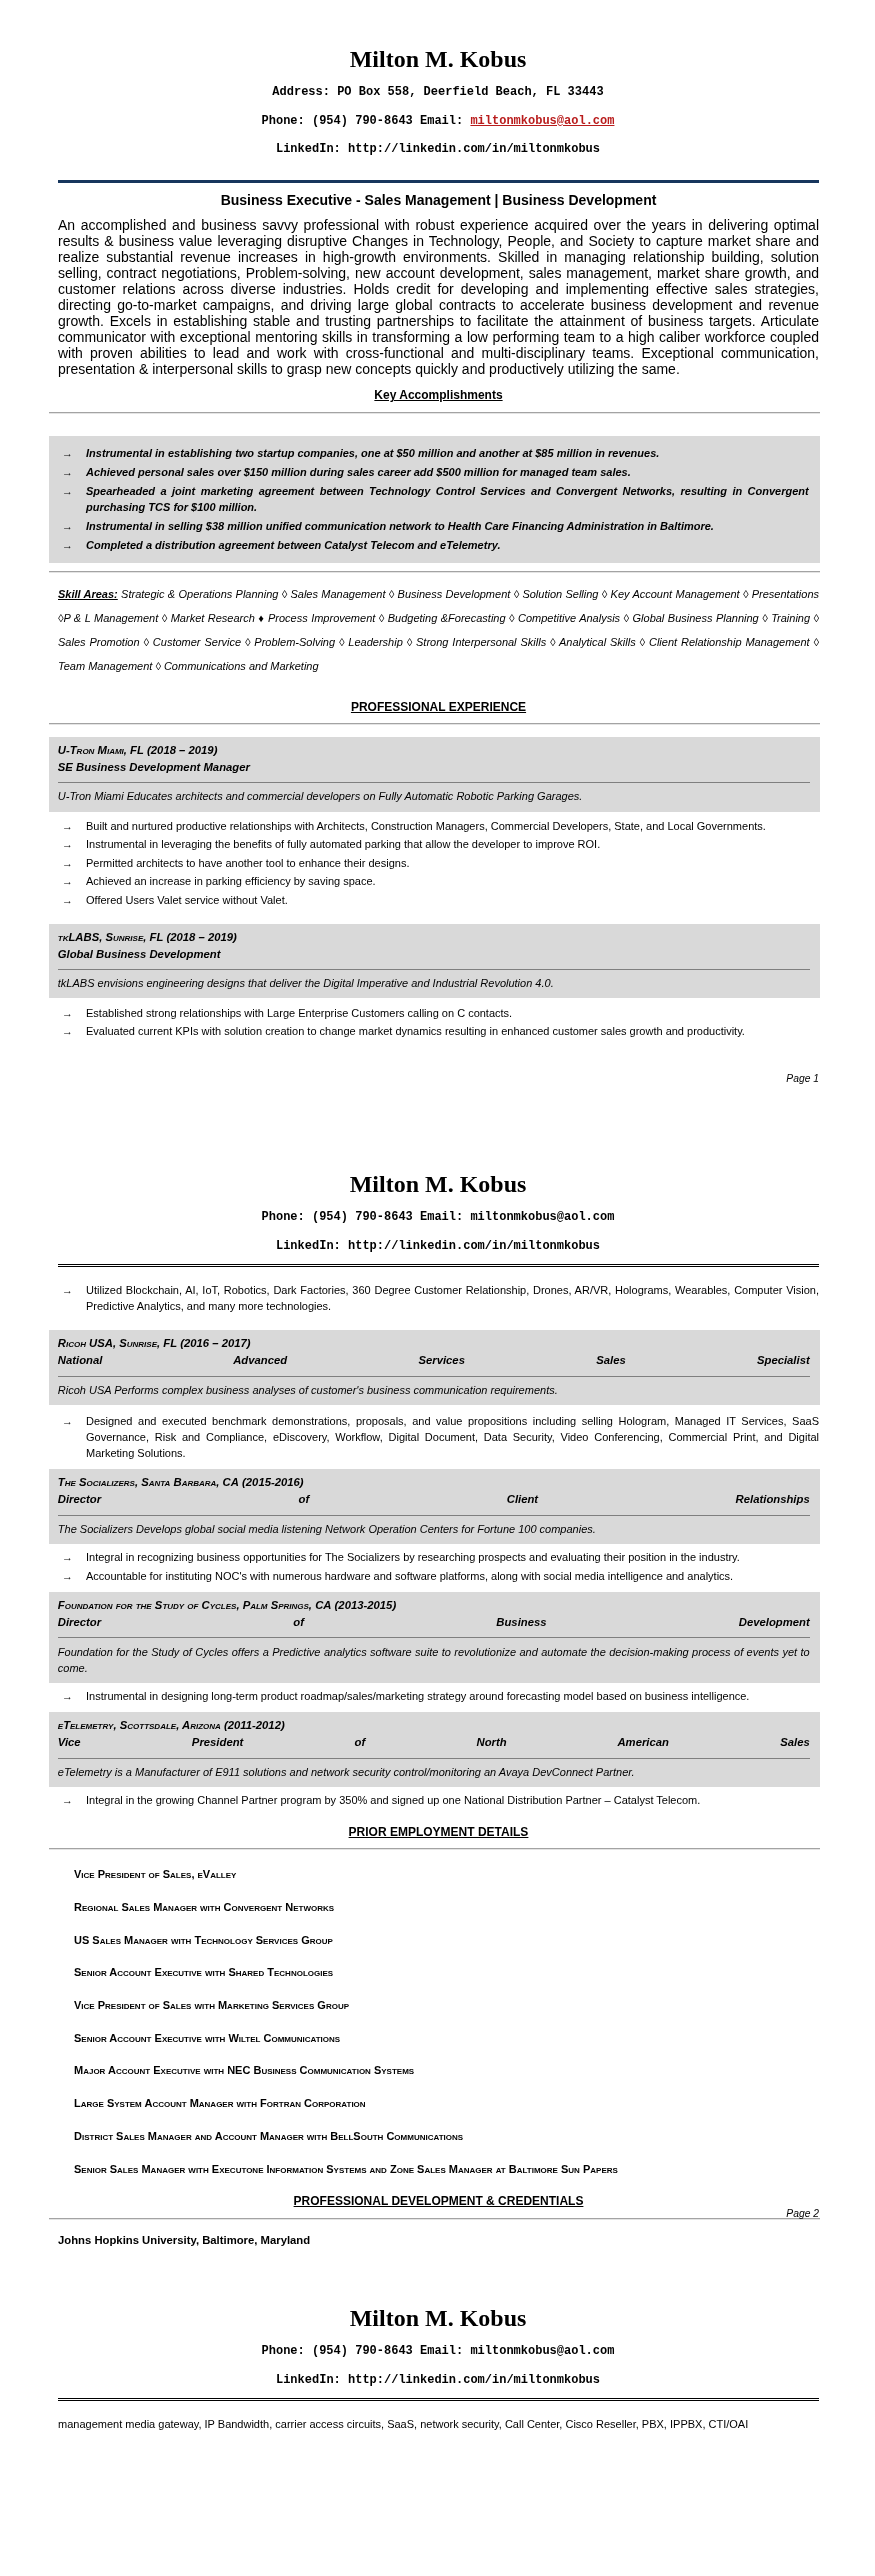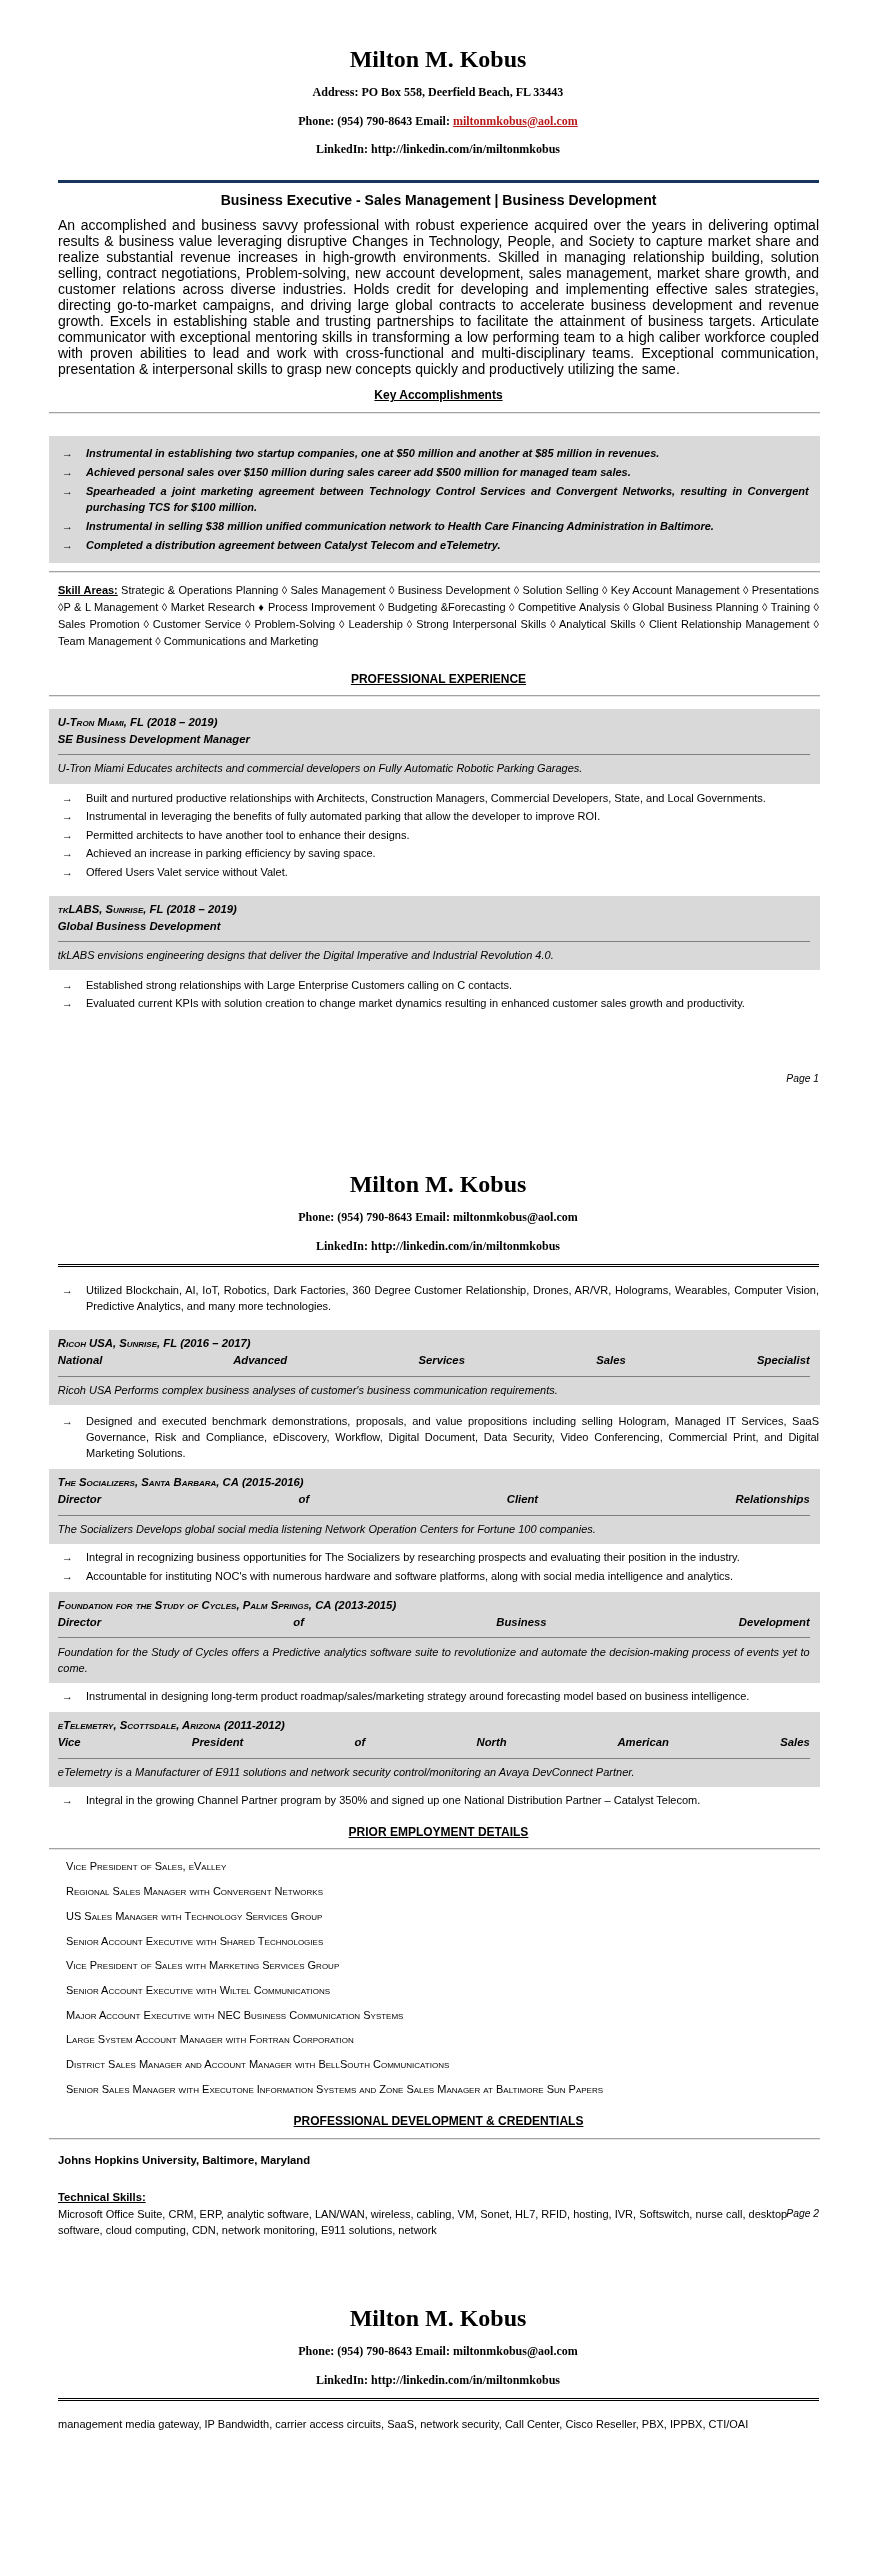--- a/index.html
+++ b/index.html
@@ -15,21 +15,21 @@
   #p3 { height:1139px; }
 
   
   h1.name {
     margin:0; text-align:center;
     font-family:"Liberation Serif", serif;
     font-size:24px; font-weight:bold; line-height:30px;
   }
   p.contact {
     margin:8px; text-align:center;
-    font-family:Liberation Serif, serif;
+    font-family:Liberation Mono, monospace;
     font-size:12px; font-weight:bold; line-height:20.6px;
   }
   .contact-group { margin-top:7.2px; }
   a.email-link { color:#b91c1c; text-decoration:underline; cursor:pointer; }
 
   .rule-navy { height:3.1px; background:#17365D; margin:20.6px 57px 0 58px; }
   .rule-black { height:3.1px; border-top:1px solid #000; border-bottom:1px solid #000; box-sizing:border-box; margin:4.1px 57px 0 58px; }
 
   h2.headline { margin:7.2px 57px 0 58px; text-align:center; font-size:14px; font-weight:bold; line-height:18.5px; }
   h3.section { margin:10.3px 57px 0 58px; text-align:center; font-size:12px; font-weight:bold; line-height:17.5px;text-decoration:underline; }
@@ -48,37 +48,37 @@
   .brow { display:flex; margin:0 0 3.1px 0; }
   .arrow { flex:none; width:24px; font-size:11px; line-height:16px; }
   .btext { flex:1; margin:0; font-size:11px; line-height:16px; text-align:justify; }
   .acc-box .btext, .acc-box .arrow { font-weight:bold; font-style:italic; }
 
   .bullets { margin:6.2px 57px 0 62px; }
   .bullets .brow { margin-bottom:2.6px; }
 
   p.skills {
     margin:9.3px 57px 0 58px;
-    font-size:11px; line-height:17px; text-align:justify; 
+    font-size:11px; line-height:24px; text-align:justify; font-style:italic;
   }
   .skills-label { font-weight:bold; text-decoration:underline; }
 
   
   .jobhead { margin-top:11.3px; padding:5.2px 10.3px 7.2px 8.8px; }
   .jcompany { margin:0; font-size:11.3px; font-weight:bold; font-style:italic; line-height:17px; }
   .jcompany .sc { font-variant:small-caps; }
   .jtitle { margin:0; font-size:11.3px; font-weight:bold; font-style:italic; line-height:17px; }
   .jtitle.spread { text-align:justify; text-align-last:justify; }
   .jsep { border-top:1px solid #7f7f7f; margin-top:6.2px; }
   .jdesc { margin:5.2px 0 0 0; font-size:11px; font-style:italic; line-height:16px; text-align:justify; }
 
   
   .roles { margin:8.2px 57px 0 58px; }
   .roles p {
-    margin:8px; font-size:11px; font-weight:normal; line-height:16.7px;
+    margin:16px; font-size:11px; font-weight:bold; line-height:16.7px;
     font-variant:small-caps;
   }
 
   p.education { margin:12.4px 57px 0 58px; font-size:11.3px; font-weight:bold; line-height:16.5px; }
   p.tech-label { margin:20.6px 57px 0 58px; font-size:11.3px; font-weight:bold; line-height:16.5px; text-decoration:underline; }
   p.tech-text { margin:0 57px 0 58px; font-size:11px; line-height:16px; }
 
   .page-marker {
     position:absolute; right:57px;
     font-size:10.3px; font-style:italic; line-height:14.4px;

